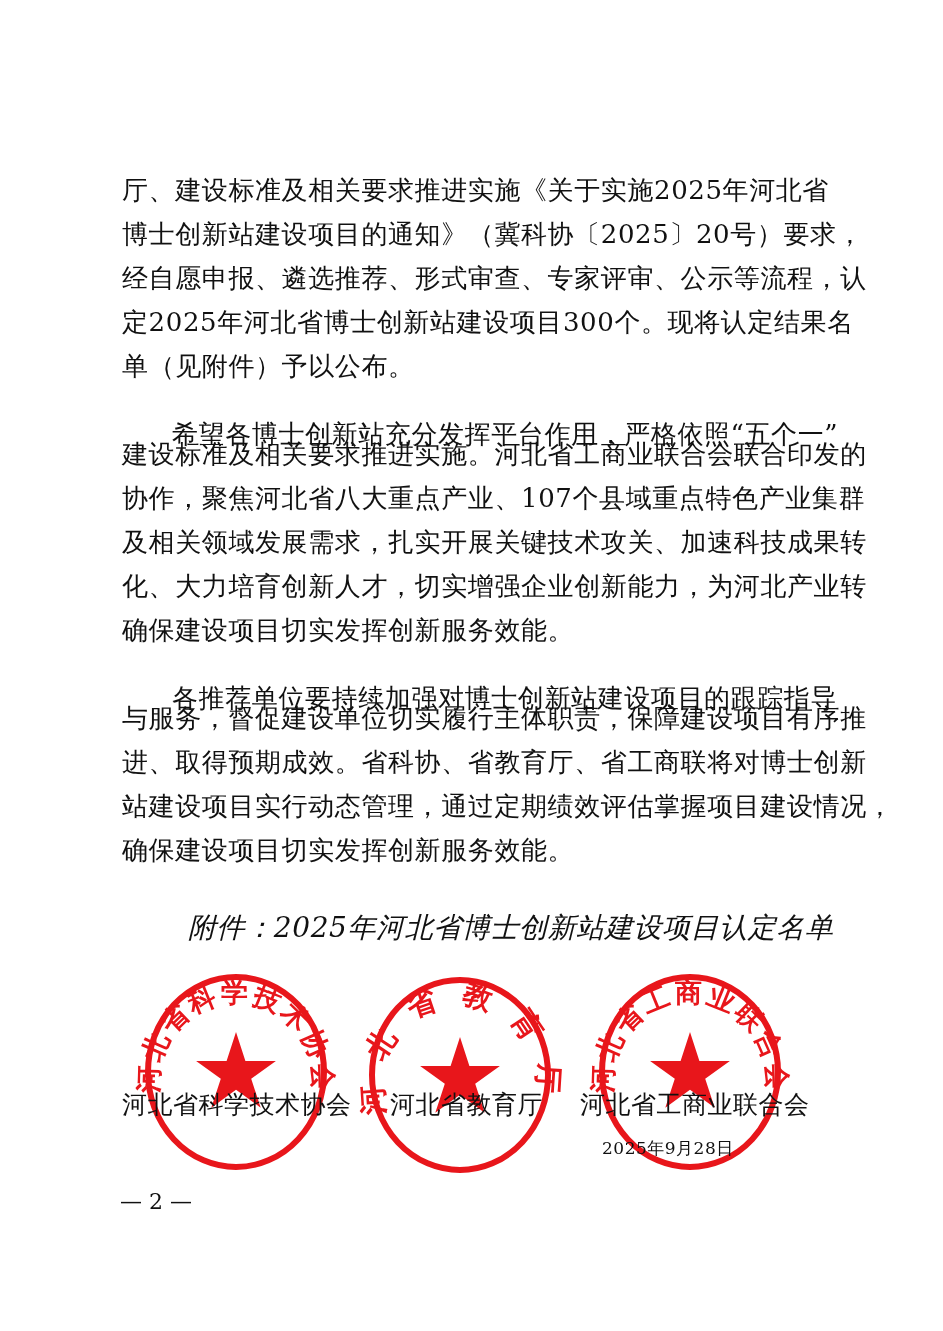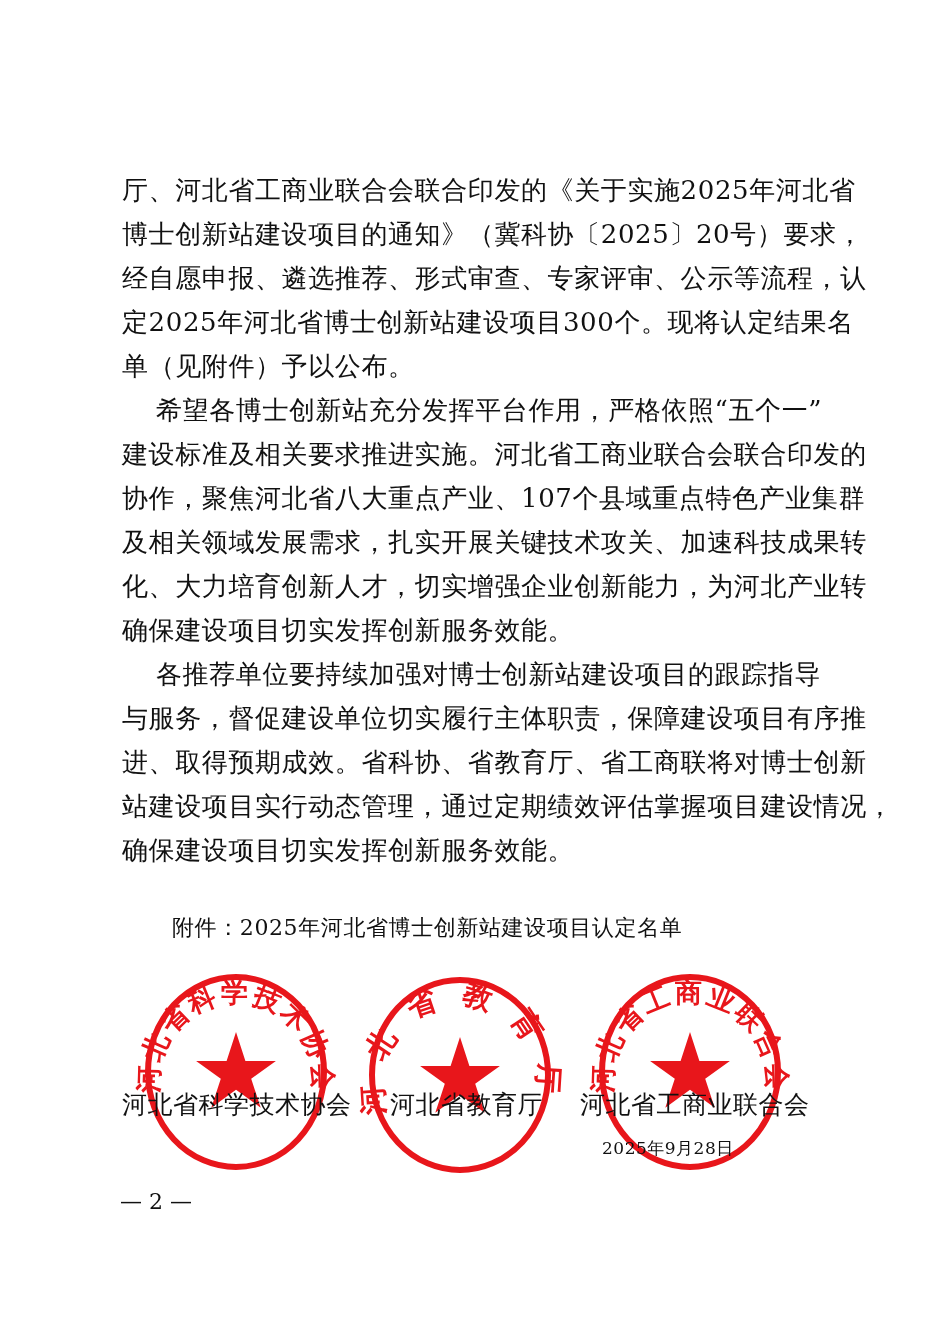--- a/index.html
+++ b/index.html
@@ -31,32 +31,34 @@
       font-size: 26px;
       white-space: nowrap;
       letter-spacing: 0.6px;
       text-align: justify;
       text-align-last: justify;
     }
     .line.last {
       text-align-last: left;
     }
     .line.indent {
-      left: 156px;
+      left: 172px;
       width: 652px;
+      margin-top: 24px;
     }
     .attachment {
       position: absolute;
-      left: 172px;
+      left: 188px;
       top: 906px;
       height: 44px;
       line-height: 44px;
-      font-size: 22px;
+      font-size: 28px;
       white-space: nowrap;
       letter-spacing: 0.6px;
+      font-style: italic;
     }
     .stamp {
       position: absolute;
       width: 200px;
       height: 200px;
     }
     .stamp svg {
       width: 100%;
       height: 100%;
       overflow: visible;
@@ -91,21 +93,21 @@
       font-size: 22px;
       white-space: nowrap;
     }
   </style>
 </head>
 <body>
 
 <div class="page">
 
   <div>
-    <div class="line" style="top:168px">厅、河北省工商业联合会联合印发的《关于实施2025年河北省</div>
+    <div class="line" style="top:168px">厅、建设标准及相关要求推进实施《关于实施2025年河北省</div>
     <div class="line" style="top:212px">博士创新站建设项目的通知》（冀科协〔2025〕20号）要求，</div>
     <div class="line" style="top:256px">经自愿申报、遴选推荐、形式审查、专家评审、公示等流程，认</div>
     <div class="line" style="top:300px">定2025年河北省博士创新站建设项目300个。现将认定结果名</div>
     <div class="line last" style="top:344px">单（见附件）予以公布。</div>
   </div>
 
   <div>
     <div class="line indent" style="top:388px">希望各博士创新站充分发挥平台作用，严格依照“五个一”</div>
     <div class="line" style="top:432px">建设标准及相关要求推进实施。河北省工商业联合会联合印发的</div>
     <div class="line" style="top:476px">协作，聚焦河北省八大重点产业、107个县域重点特色产业集群</div>

